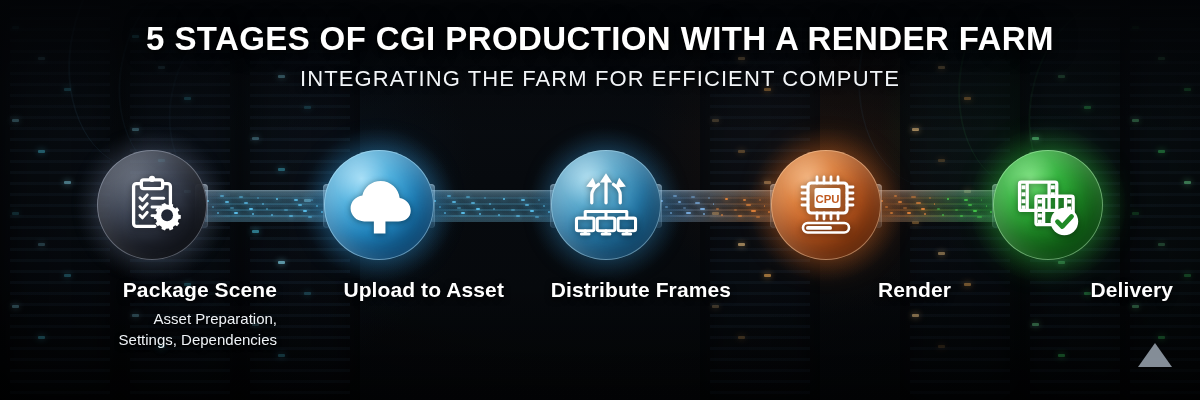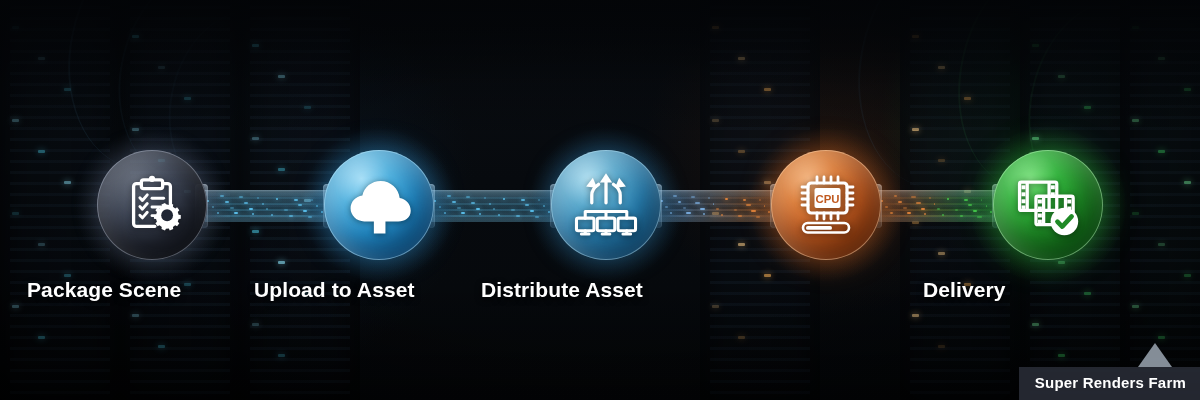--- a/index.html
+++ b/index.html
@@ -86,21 +86,21 @@
   .sphere {
     position:absolute; left:7px; top:7px; width:110px; height:110px; border-radius:50%;
     display:flex; align-items:center; justify-content:center;
   }
   .sphere .icon { position:relative; z-index:3; width:70px; height:70px; }
   .sphere .icon svg { width:100%; height:100%; display:block; filter:drop-shadow(0 1px 3px rgba(0,0,0,.45)); }
   .halo { position:absolute; left:-16px; top:-16px; width:156px; height:156px; border-radius:50%; }
 
   
   .captions { position:absolute; left:0; top:278px; width:1200px; z-index:9; }
-  .cap { position:absolute; text-align:left; }
+  .cap { position:absolute; text-align:right; }
   .cap h3 {
     font-size:21px; font-weight:bold; color:#ffffff; letter-spacing:.1px;
     text-shadow:0 2px 6px rgba(0,0,0,.95);
   }
   .cap p {
     margin-top:6px; font-size:15px; font-weight:400; color:#eef2f6;
     line-height:1.42; text-shadow:0 2px 5px rgba(0,0,0,.95);
   }
 
   
@@ -215,20 +215,24 @@
         <div class="cable" style="left: 120px; top: -30px; width: 150px; height: 210px; opacity: 0.4; border-left-color: rgba(70, 120, 155, 0.28); transform: rotate(12deg);"></div>
         <div class="cable" style="left: 170px; top: 10px; width: 140px; height: 190px; opacity: 0.35; border-left-color: rgba(60, 105, 140, 0.24); transform: rotate(12deg);"></div>
         <div class="cable" style="left: 860px; top: -60px; width: 180px; height: 250px; opacity: 0.45; border-left-color: rgba(70, 115, 150, 0.26); transform: rotate(12deg);"></div>
         <div class="cable" style="left: 960px; top: -40px; width: 160px; height: 230px; opacity: 0.4; border-left-color: rgba(60, 170, 90, 0.3); transform: rotate(12deg);"></div>
         <div class="cable" style="left: 1030px; top: 0px; width: 150px; height: 210px; opacity: 0.4; border-left-color: rgba(70, 190, 100, 0.26); transform: rotate(12deg);"></div>
       </div>
     <div class="vign"></div>
     <div class="topscrim"></div>
   </div>
 
+  <div class="heads">
+    <div class="title">5 STAGES OF CGI PRODUCTION WITH A RENDER FARM</div>
+    <div class="subtitle">INTEGRATING THE FARM FOR EFFICIENT COMPUTE</div>
+  </div>
 
   <div class="pipeline" id="pipeline">
       <div class="tube" style="left: 199px; width: 133px;">
         <div class="flow" style="background: linear-gradient(90deg, rgba(95, 200, 245, 0.133), rgba(95, 200, 245, 0.2) 25%, rgba(95, 200, 245, 0.2) 70%, rgba(95, 200, 245, 0.15) 100%);"></div>
         <div class="spark" style="left: 3px; width: 127px; top: 7px; background: linear-gradient(90deg, transparent, rgba(95, 200, 245, 0.4) 20%, rgba(95, 200, 245, 0.4) 80%, transparent); opacity: 0.3;"></div>
         <div class="spark" style="left: 3px; width: 127px; top: 13px; background: linear-gradient(90deg, transparent, rgba(95, 200, 245, 0.4) 20%, rgba(95, 200, 245, 0.4) 80%, transparent); opacity: 0.4;"></div>
         <div class="spark" style="left: 3px; width: 127px; top: 19px; background: linear-gradient(90deg, transparent, rgba(95, 200, 245, 0.4) 20%, rgba(95, 200, 245, 0.4) 80%, transparent); opacity: 0.5;"></div>
         <div class="spark" style="left: 3px; width: 127px; top: 25px; background: linear-gradient(90deg, transparent, rgba(95, 200, 245, 0.4) 20%, rgba(95, 200, 245, 0.4) 80%, transparent); opacity: 0.6;"></div>
         <div class="spark" style="left: 4px; top: 5px; width: 1.6px; height: 2px; background: rgb(95, 200, 245); box-shadow: rgb(95, 200, 245) 0px 0px 5px; opacity: 0.4;"></div>
         <div class="spark" style="left: 49.51px; top: 18px; width: 4.6px; height: 2px; background: rgb(95, 200, 245); box-shadow: rgb(95, 200, 245) 0px 0px 5px; opacity: 0.9;"></div>
@@ -481,32 +485,31 @@
     <path d="M40.6 47.2l4.4 4.6 8.6-9.4" fill="none" stroke="#1f8a26" stroke-width="4.2" stroke-linecap="round" stroke-linejoin="round"></path>
   </svg>
           </div>
         </div>
       </div>
     </div>
 
   <div class="captions" id="captions">
       <div class="cap" style="left: 27px; width: 250px;">
         <h3>Package Scene</h3>
+        <p>Asset Preparation,<br>Settings, Dependencies</p>
       </div>
       <div class="cap" style="left: 254px; width: 250px;">
         <h3>Upload to Asset</h3>
       </div>
       <div class="cap" style="left: 481px; width: 250px;">
-        <h3>Distribute Asset</h3>
+        <h3>Distribute Frames</h3>
       </div>
       <div class="cap" style="left: 701px; width: 250px;">
+        <h3>Render</h3>
       </div>
       <div class="cap" style="left: 923px; width: 250px;">
         <h3>Delivery</h3>
       </div>
     </div>
 
   <div class="brand-mark"></div>
-  <div class="brand">
-    <span>Super Renders Farm</span>
-  </div>
 
 </div>
 
 </body></html>

